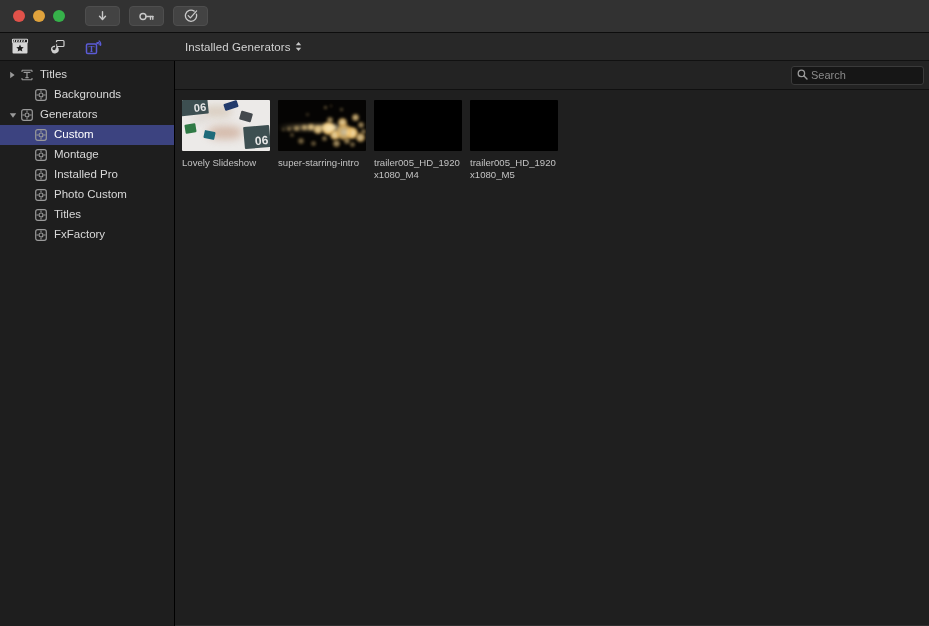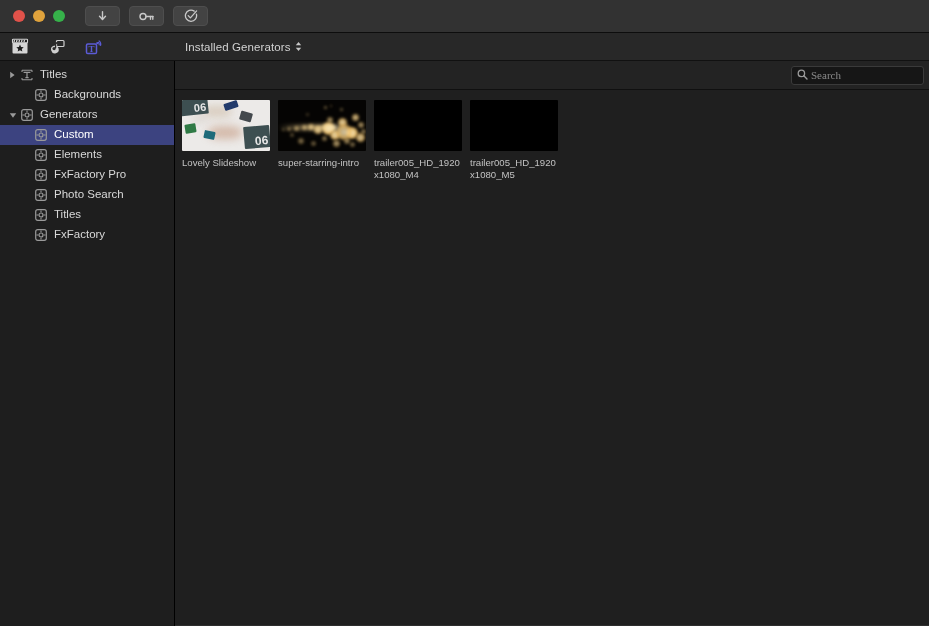--- a/index.html
+++ b/index.html
@@ -93,21 +93,20 @@
     flex: 1; min-width: 0;
     background: #1f1f1f;
     display: flex; flex-direction: column;
   }
   .search-strip {
     height: 29px; min-height: 29px;
     background: #232323;
     border-bottom: 1px solid #101010;
     display: flex; align-items: center; justify-content: flex-end;
     padding-right: 5px;
-    font-family: Liberation Serif, serif;
   }
   .search-box {
     width: 133px; height: 19px;
     background: #161616;
     border: 1px solid #3a3a3a;
     border-radius: 3px;
     display: flex; align-items: center;
     padding: 0 5px; gap: 3px;
   }
   .search-ph { font-size: 11px; color: #8a8a8a; }
@@ -303,43 +302,43 @@
           </div>
           <div class="side-row indent-1">
             <span class="disc"></span>
             <span class="side-ico">
               <svg width="12" height="12" viewBox="0 0 12 12">
   <rect x="0.7" y="0.7" width="10.6" height="10.6" rx="2" fill="none" stroke="#9a9a9a" stroke-width="1.2"></rect>
   <circle cx="6" cy="6" r="2" fill="none" stroke="#9a9a9a" stroke-width="1.2"></circle>
   <path d="M6 1.4 L6 3.2 M6 8.8 L6 10.6 M1.4 6 L3.2 6 M8.8 6 L10.6 6" stroke="#9a9a9a" stroke-width="1.1"></path>
 </svg>
             </span>
-            <span class="side-label">Elements</span>
-          </div>
-          <div class="side-row indent-1">
-            <span class="disc"></span>
-            <span class="side-ico">
-              <svg width="12" height="12" viewBox="0 0 12 12">
-  <rect x="0.7" y="0.7" width="10.6" height="10.6" rx="2" fill="none" stroke="#9a9a9a" stroke-width="1.2"></rect>
-  <circle cx="6" cy="6" r="2" fill="none" stroke="#9a9a9a" stroke-width="1.2"></circle>
-  <path d="M6 1.4 L6 3.2 M6 8.8 L6 10.6 M1.4 6 L3.2 6 M8.8 6 L10.6 6" stroke="#9a9a9a" stroke-width="1.1"></path>
-</svg>
-            </span>
-            <span class="side-label">FxFactory Pro</span>
-          </div>
-          <div class="side-row indent-1">
-            <span class="disc"></span>
-            <span class="side-ico">
-              <svg width="12" height="12" viewBox="0 0 12 12">
-  <rect x="0.7" y="0.7" width="10.6" height="10.6" rx="2" fill="none" stroke="#9a9a9a" stroke-width="1.2"></rect>
-  <circle cx="6" cy="6" r="2" fill="none" stroke="#9a9a9a" stroke-width="1.2"></circle>
-  <path d="M6 1.4 L6 3.2 M6 8.8 L6 10.6 M1.4 6 L3.2 6 M8.8 6 L10.6 6" stroke="#9a9a9a" stroke-width="1.1"></path>
-</svg>
-            </span>
-            <span class="side-label">Photo Search</span>
+            <span class="side-label">Montage</span>
+          </div>
+          <div class="side-row indent-1">
+            <span class="disc"></span>
+            <span class="side-ico">
+              <svg width="12" height="12" viewBox="0 0 12 12">
+  <rect x="0.7" y="0.7" width="10.6" height="10.6" rx="2" fill="none" stroke="#9a9a9a" stroke-width="1.2"></rect>
+  <circle cx="6" cy="6" r="2" fill="none" stroke="#9a9a9a" stroke-width="1.2"></circle>
+  <path d="M6 1.4 L6 3.2 M6 8.8 L6 10.6 M1.4 6 L3.2 6 M8.8 6 L10.6 6" stroke="#9a9a9a" stroke-width="1.1"></path>
+</svg>
+            </span>
+            <span class="side-label">Installed Pro</span>
+          </div>
+          <div class="side-row indent-1">
+            <span class="disc"></span>
+            <span class="side-ico">
+              <svg width="12" height="12" viewBox="0 0 12 12">
+  <rect x="0.7" y="0.7" width="10.6" height="10.6" rx="2" fill="none" stroke="#9a9a9a" stroke-width="1.2"></rect>
+  <circle cx="6" cy="6" r="2" fill="none" stroke="#9a9a9a" stroke-width="1.2"></circle>
+  <path d="M6 1.4 L6 3.2 M6 8.8 L6 10.6 M1.4 6 L3.2 6 M8.8 6 L10.6 6" stroke="#9a9a9a" stroke-width="1.1"></path>
+</svg>
+            </span>
+            <span class="side-label">Photo Custom</span>
           </div>
           <div class="side-row indent-1">
             <span class="disc"></span>
             <span class="side-ico">
               <svg width="12" height="12" viewBox="0 0 12 12">
   <rect x="0.7" y="0.7" width="10.6" height="10.6" rx="2" fill="none" stroke="#9a9a9a" stroke-width="1.2"></rect>
   <circle cx="6" cy="6" r="2" fill="none" stroke="#9a9a9a" stroke-width="1.2"></circle>
   <path d="M6 1.4 L6 3.2 M6 8.8 L6 10.6 M1.4 6 L3.2 6 M8.8 6 L10.6 6" stroke="#9a9a9a" stroke-width="1.1"></path>
 </svg>
             </span>

